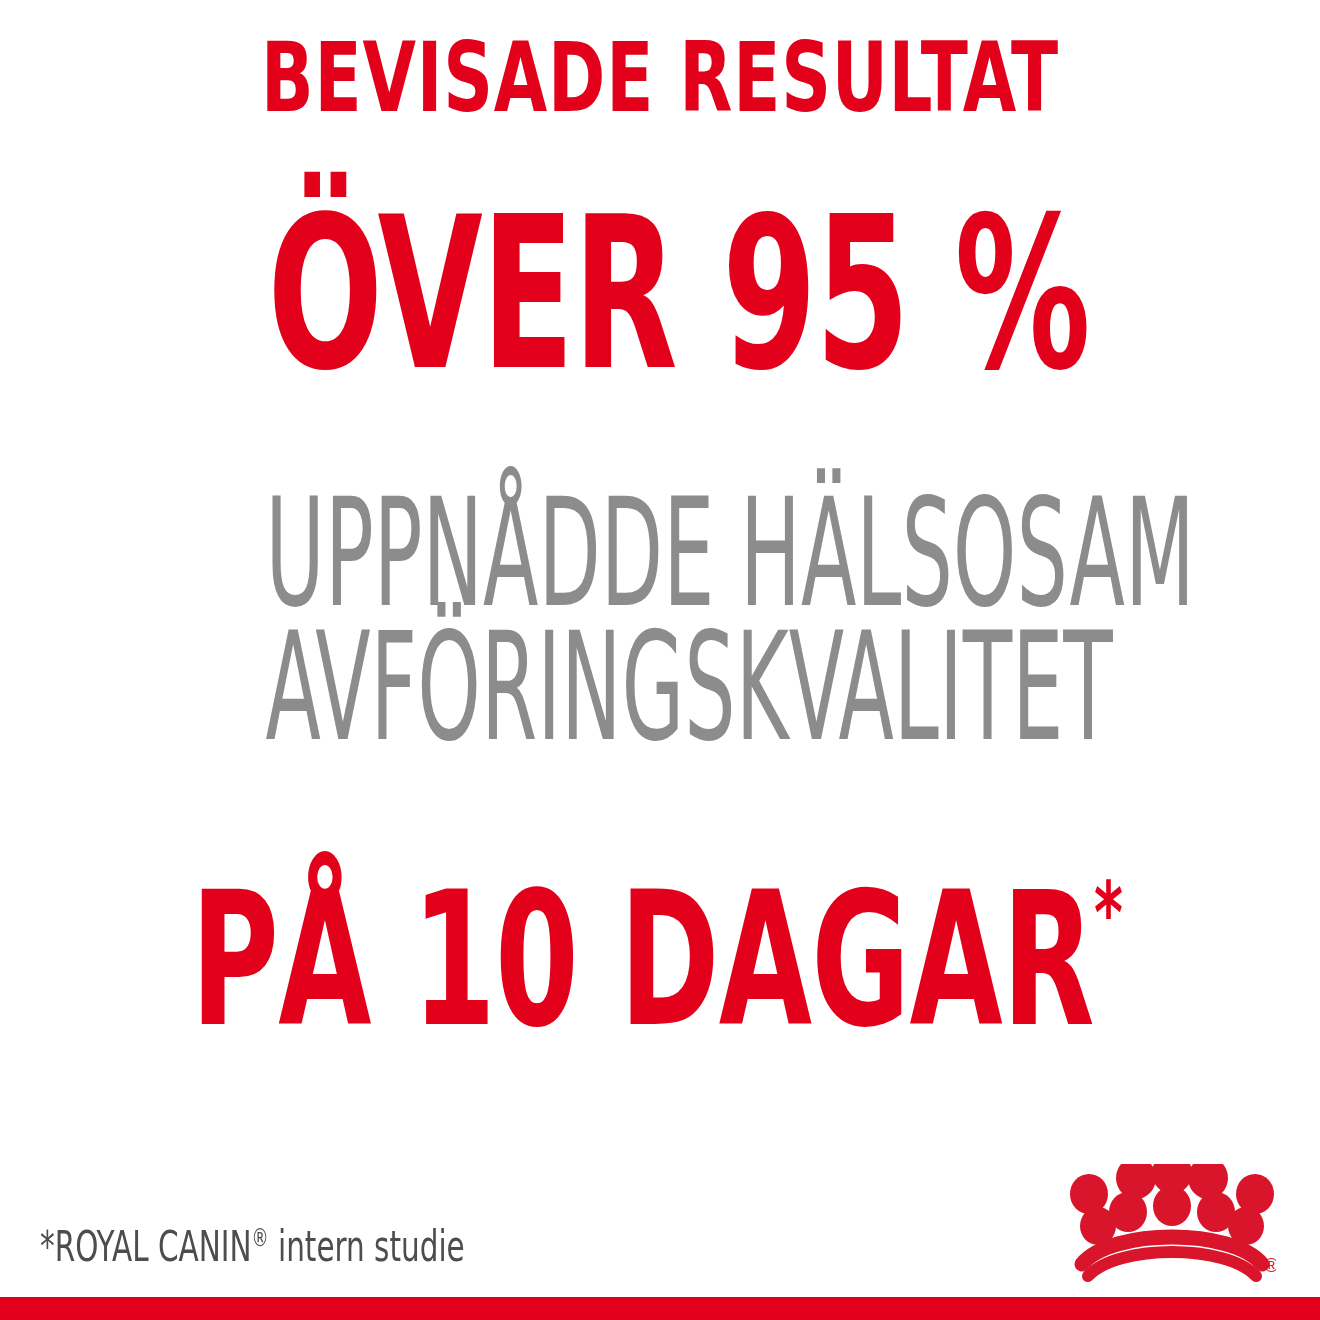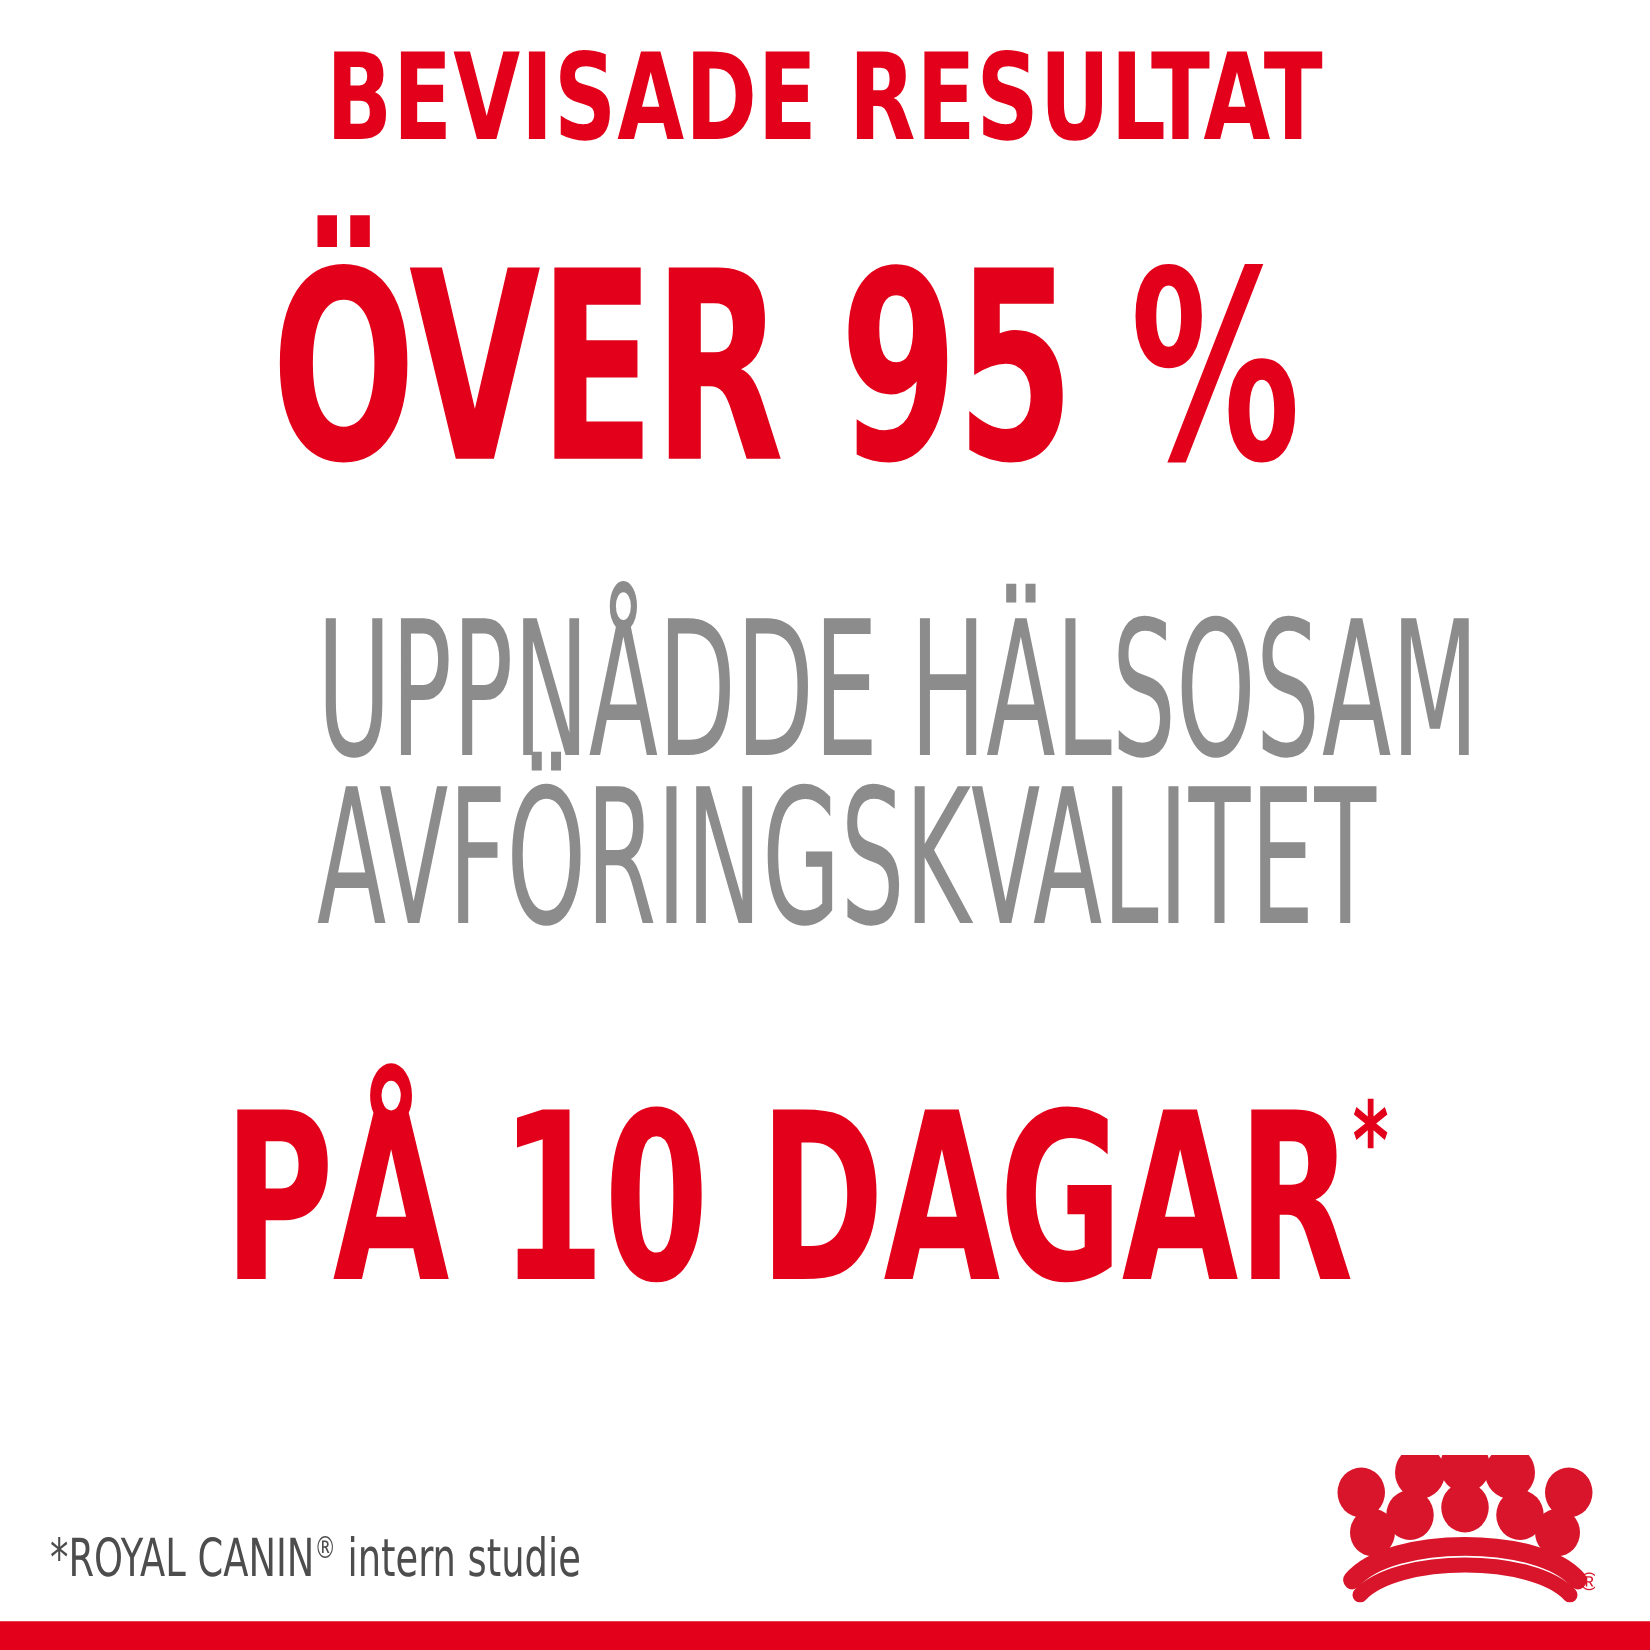--- a/index.html
+++ b/index.html
@@ -39,23 +39,23 @@
     letter-spacing: 1px;
     transform: scaleX(0.80);
     transform-origin: 50% 50%;
     white-space: nowrap;
   }
 
   
   .claim {
     position: absolute;
     top: 196px;
-    left: 4px;
+    left: 16px;
     width: 1248px;
-    text-align: center;
+    text-align: right;
   }
 
   .claim-line {
     display: block;
     white-space: nowrap;
     font-family: "Liberation Sans Narrow", "DejaVu Sans Condensed", "Liberation Sans", sans-serif;
     transform-origin: 50% 50%;
   }
 
   .claim-big {

